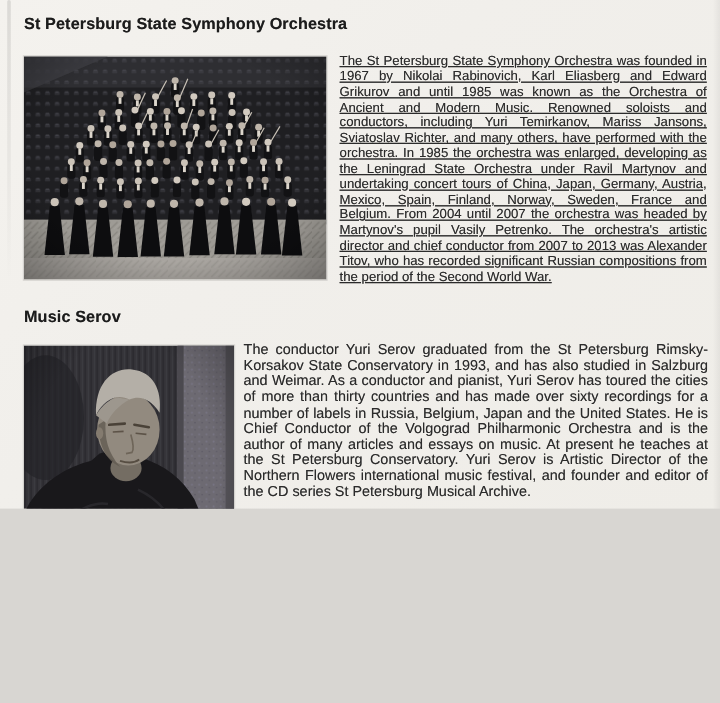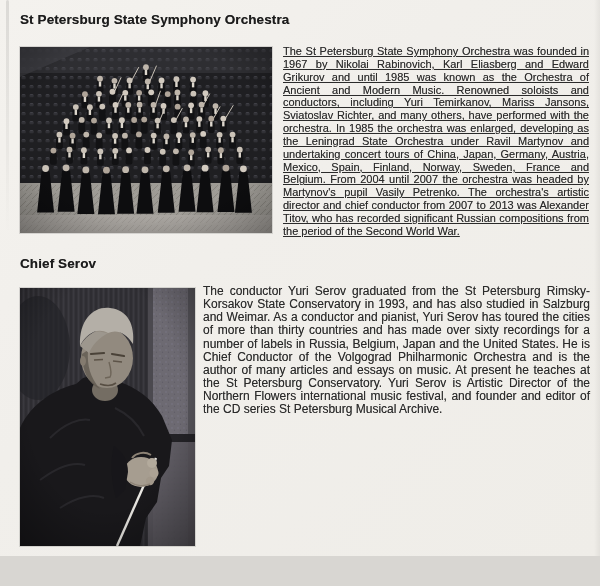--- a/index.html
+++ b/index.html
@@ -6,21 +6,21 @@
     --page-bg:#f1efeb;
     --text:#262626;
   }
   html,body{margin:0;padding:0;}
   body{
     font-family:"Liberation Sans", sans-serif;
     background:#d8d6d2;
   }
   .page{
     position:relative;
-    width:600px;height:556px;
+    width:600px;height:424px;
     margin:0 auto;
     background:linear-gradient(135deg,#f4f2ee 0%, var(--page-bg) 40%, #efede8 100%);
     overflow:hidden;
     color:var(--text);
   }
   .crease{
     position:absolute;left:6px;top:0;width:3px;height:235px;
     background:linear-gradient(to bottom, rgba(0,0,0,.10), rgba(0,0,0,.03) 70%, rgba(0,0,0,0));
     border-radius:2px;
   }
@@ -318,21 +318,21 @@
         <path d="M201.972170781893,124.10429526748972 L209.972170781893,124.10429526748972 L214.472170781893,165.1042952674897 L197.472170781893,165.1042952674897 Z" fill="#0d0d0f"></path>
         <circle cx="205.972170781893" cy="121.10429526748972" r="3.4" fill="#b0a599"></circle>
         <path d="M219.41296296296295,124.86035236625514 L227.41296296296295,124.86035236625514 L231.91296296296295,165.86035236625514 L214.91296296296295,165.86035236625514 Z" fill="#0d0d0f"></path>
         <circle cx="223.41296296296295" cy="121.86035236625514" r="3.4" fill="#d2cabf"></circle>
       </g>
     <rect width="252" height="186" fill="url(#vig1)"></rect>
   </svg>
 
   <p class="bio bio-orchestra">The St Petersburg State Symphony Orchestra was founded in 1967 by Nikolai Rabinovich, Karl Eliasberg and Edward Grikurov and until 1985 was known as the Orchestra of Ancient and Modern Music. Renowned soloists and conductors, including Yuri Temirkanov, Mariss Jansons, Sviatoslav Richter, and many others, have performed with the orchestra. In 1985 the orchestra was enlarged, developing as the Leningrad State Orchestra under Ravil Martynov and undertaking concert tours of China, Japan, Germany, Austria, Mexico, Spain, Finland, Norway, Sweden, France and Belgium. From 2004 until 2007 the orchestra was headed by Martynov's pupil Vasily Petrenko. The orchestra's artistic director and chief conductor from 2007 to 2013 was Alexander Titov, who has recorded significant Russian compositions from the period of the Second World War.</p>
 
-  <h2 class="heading-serov">Chief Serov</h2>
+  <h2 class="heading-serov">Music Serov</h2>
 
   <svg class="photo photo-serov" width="175" height="258" viewBox="0 0 175 258" xmlns="http://www.w3.org/2000/svg">
     <defs>
       <pattern id="vtex" width="5" height="14" patternUnits="userSpaceOnUse">
         <rect width="5" height="14" fill="#343338"></rect>
         <path d="M1,0 V14" stroke="#2b2a2f" stroke-width="1.3"></path>
         <path d="M3.6,0 V14" stroke="#3d3c42" stroke-width=".8"></path>
       </pattern>
       <pattern id="ptex" width="6" height="6" patternUnits="userSpaceOnUse">
         <rect width="6" height="6" fill="#6d6a72"></rect>

